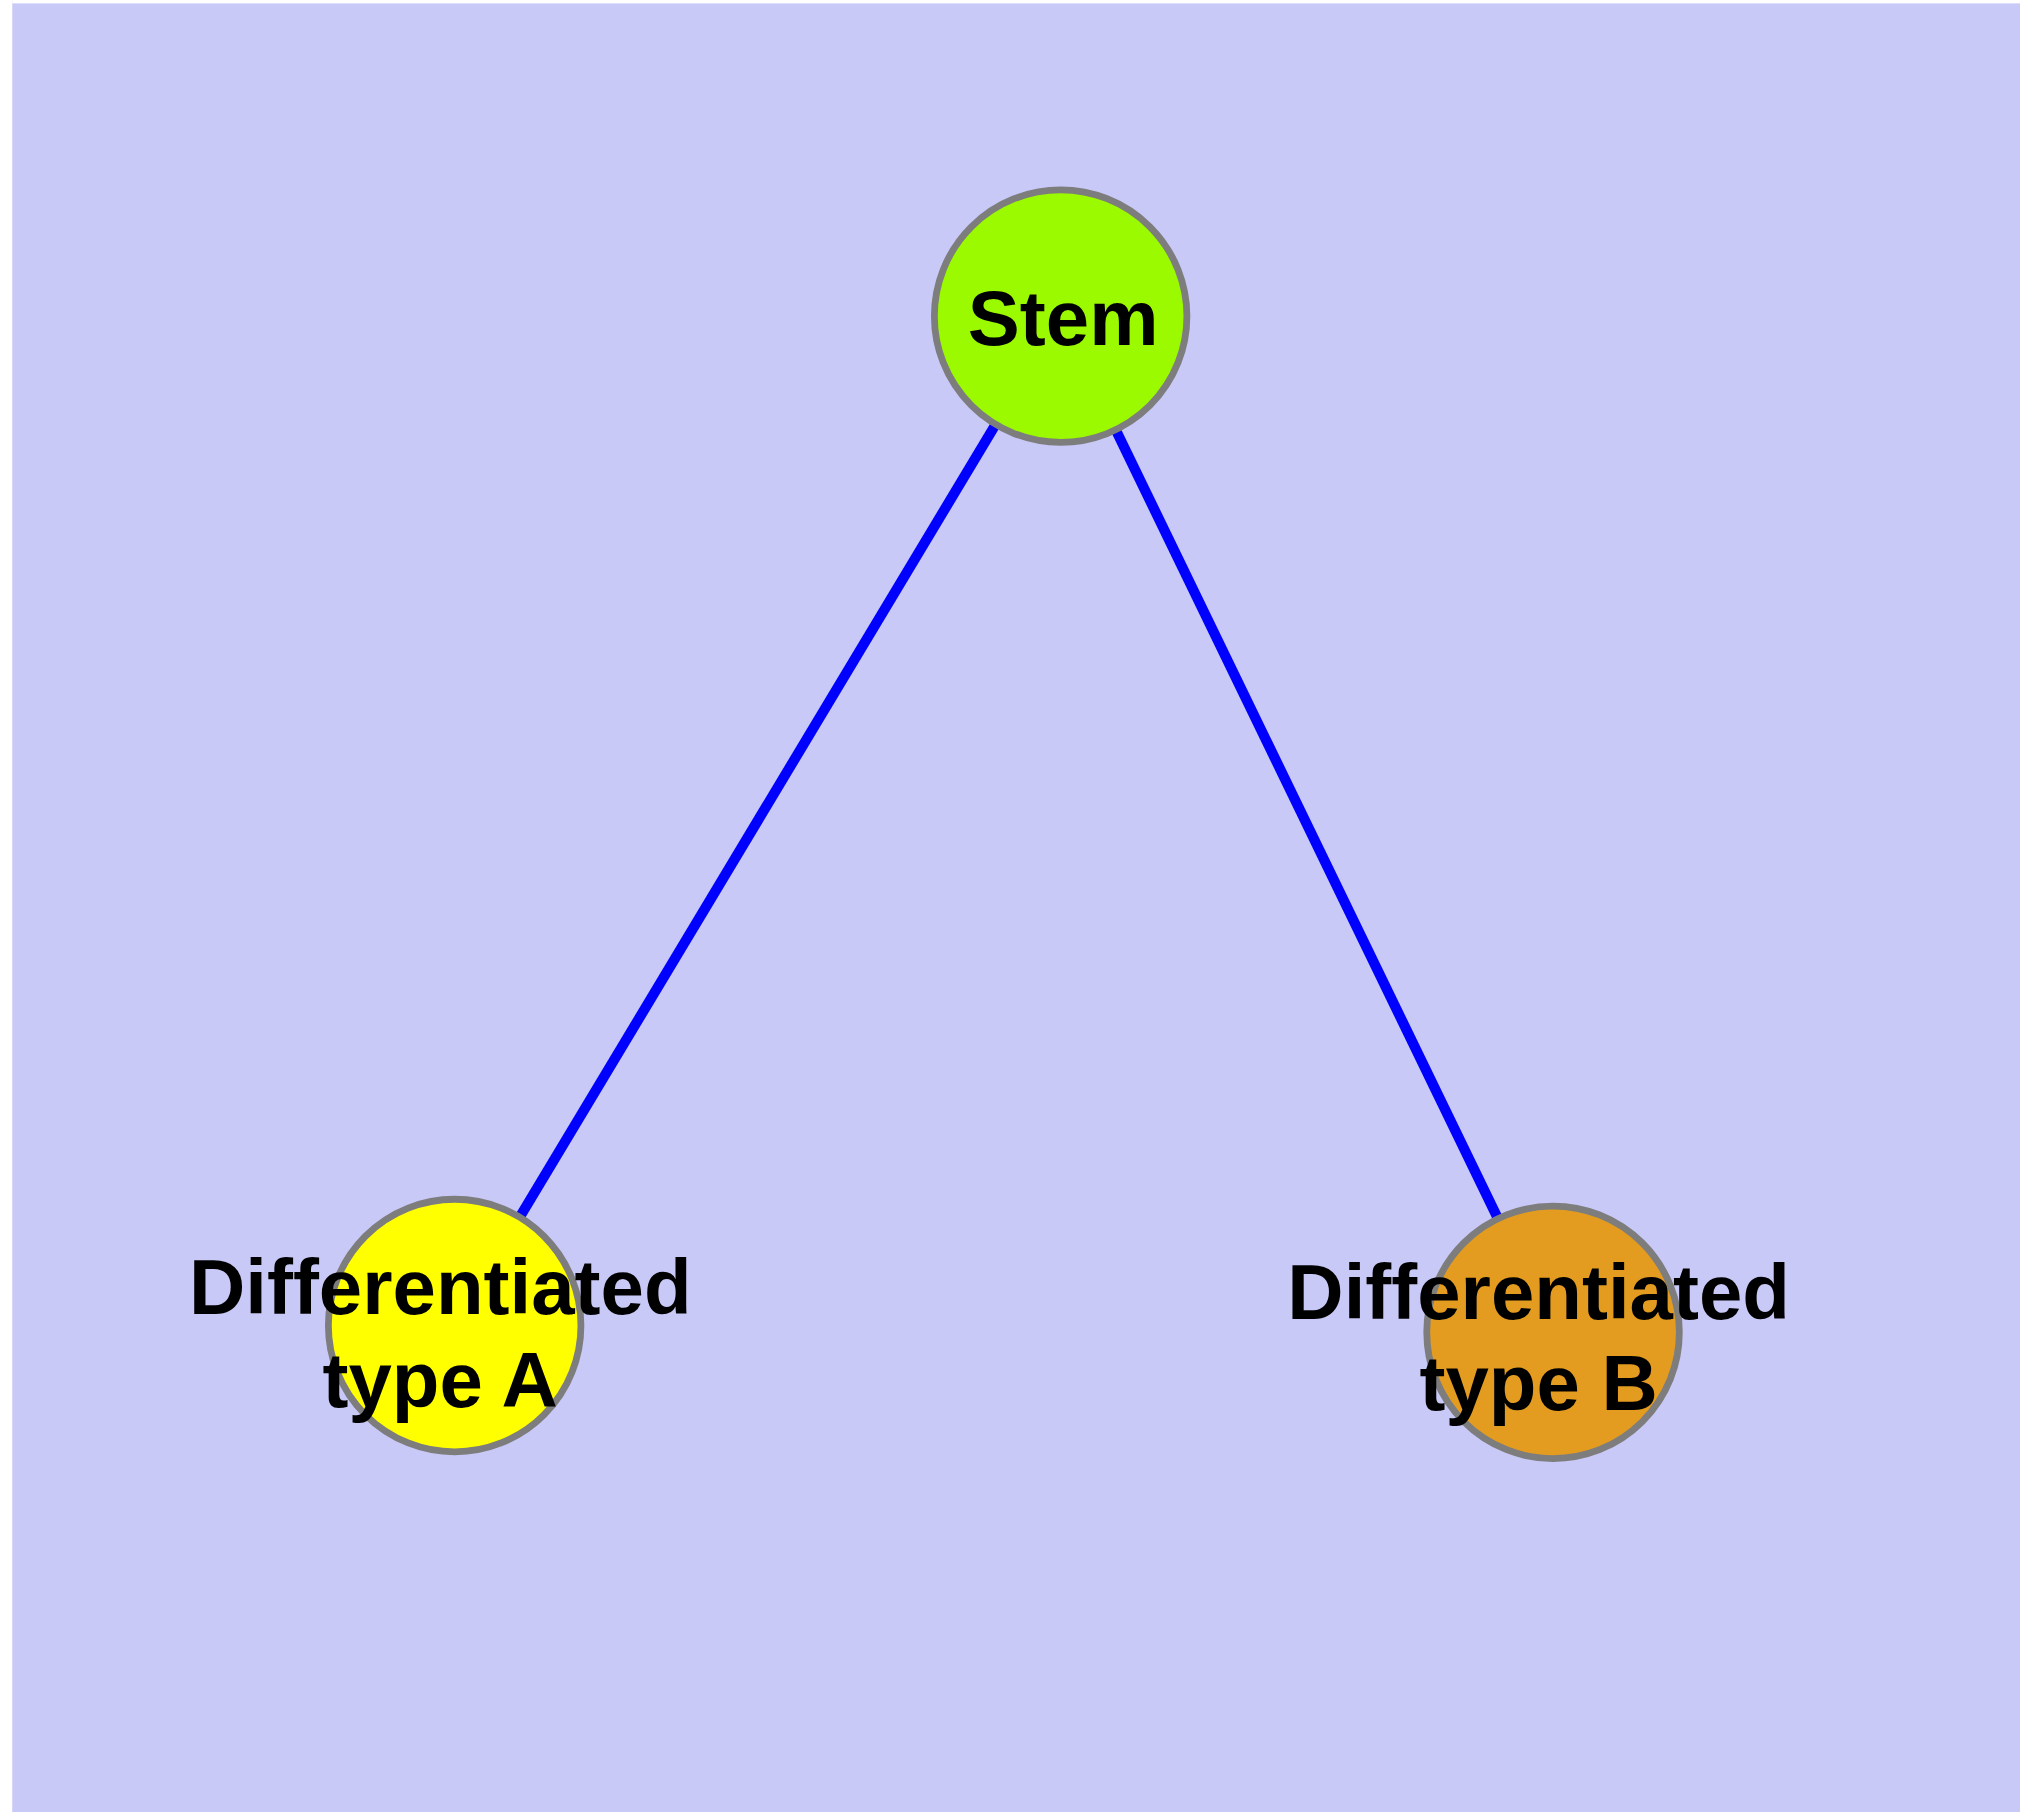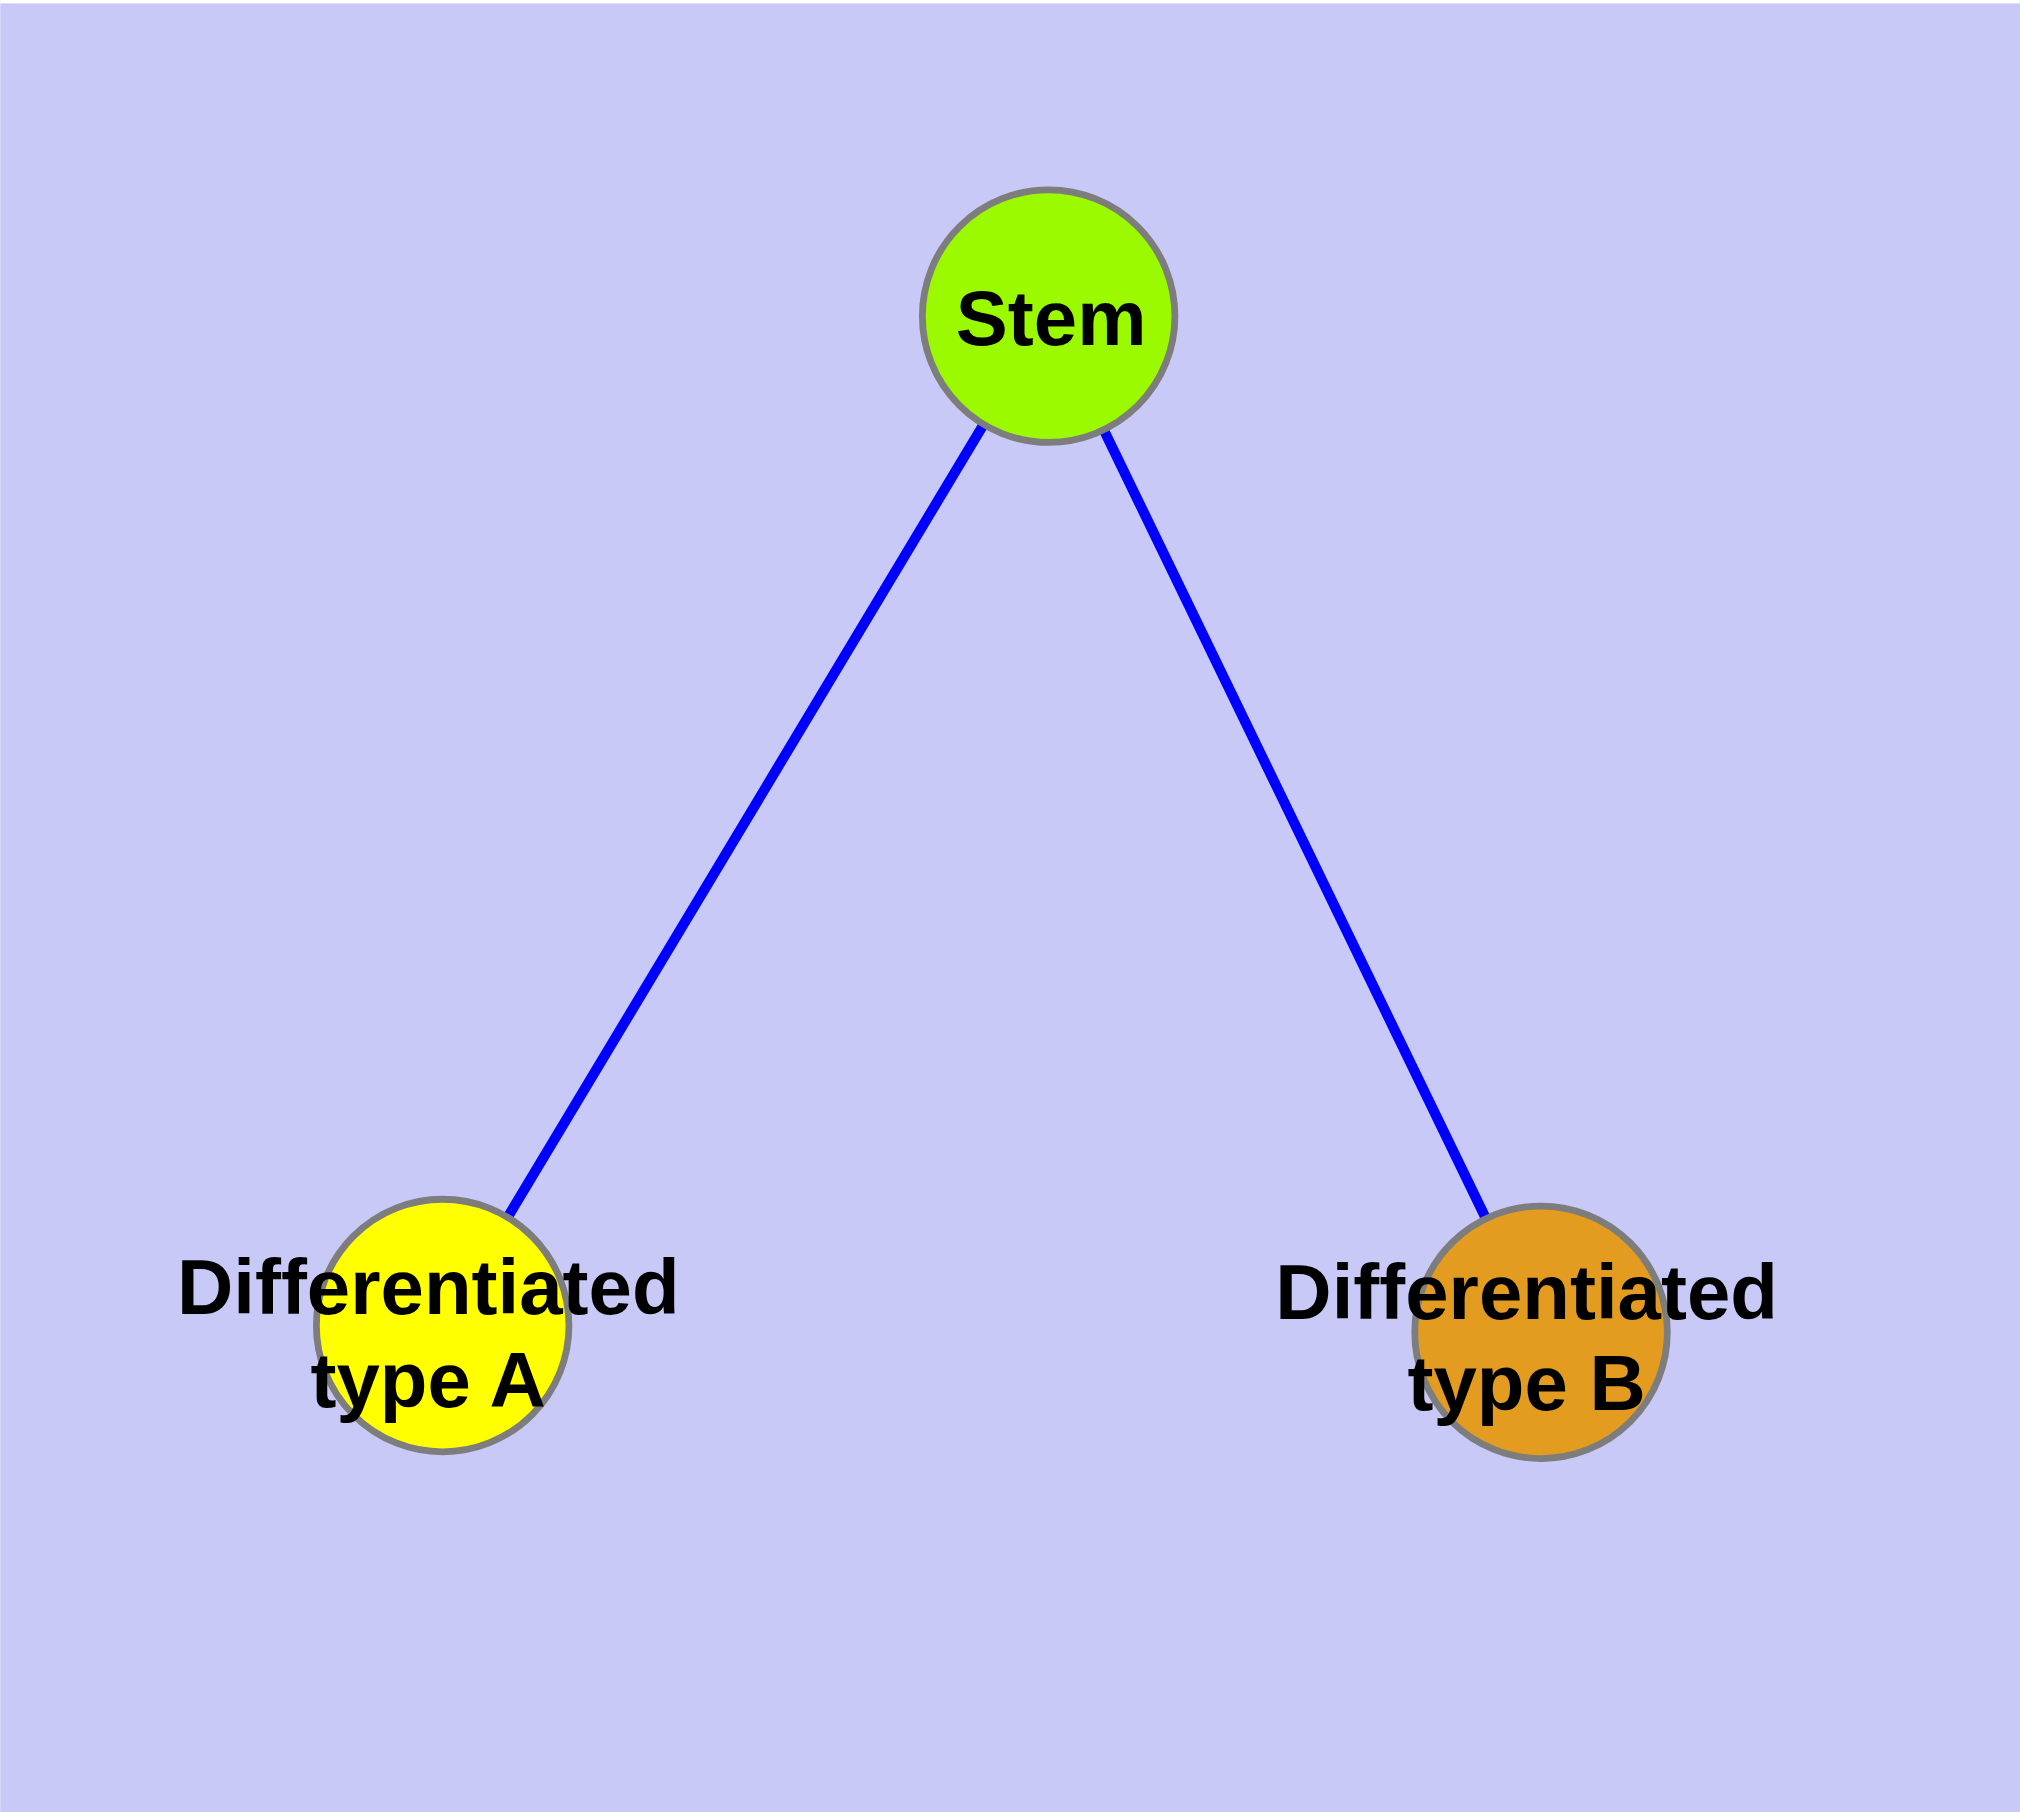--- a/index.html
+++ b/index.html
@@ -7,20 +7,21 @@
     padding: 0;
     width: 2021px;
     height: 1812px;
     overflow: hidden;
     background: #ffffff;
   }
   #stage {
     position: relative;
     width: 1957px;
     height: 1812px;
+    margin-left: 12px;
   }
   svg {
     display: block;
     width: 2021px;
     height: 1812px;
   }
   .node-label {
     font-family: "Liberation Sans", sans-serif;
     font-weight: bold;
     font-size: 92px;

